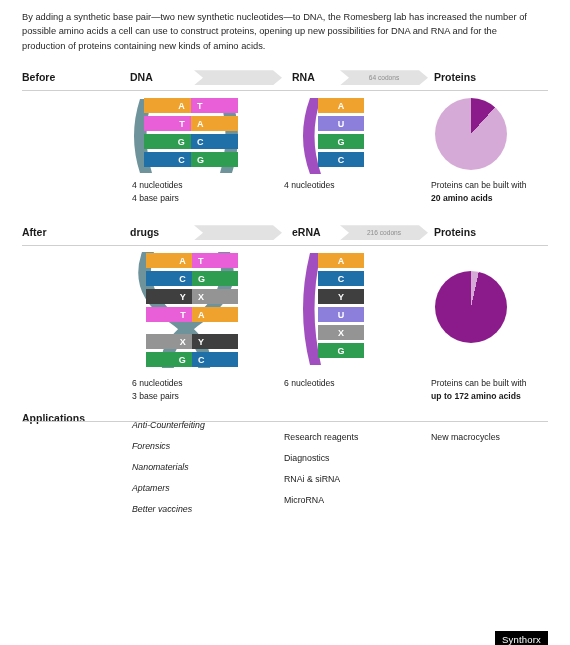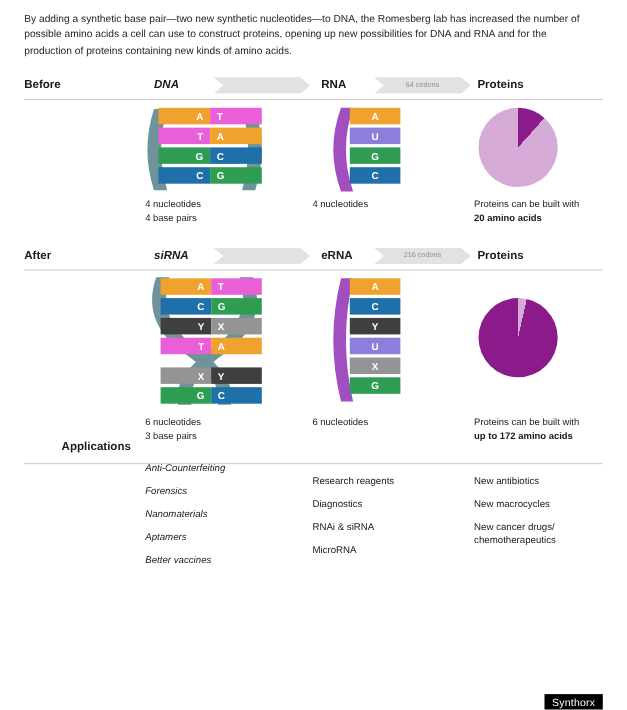--- a/index.html
+++ b/index.html
@@ -45,21 +45,21 @@
     height: 22px;
     margin-top: 17px;
   }
   .rowhead-label {
     position: absolute;
     top: 2px;
     font-size: 10.5px;
     font-weight: bold;
   }
   .lbl-stage   { left: 0px; }
-  .lbl-dna     { left: 118px; font-style: italic; }
+  .lbl-dna     { left: 108px; }
   .lbl-rna     { left: 270px; }
   .lbl-protein { left: 412px; }
 
   .arrow {
     position: absolute;
     top: 1px;
     height: 15px;
     background: #e2e2e2;
     color: #8e8e8e;
     font-size: 6.6px;
@@ -223,21 +223,21 @@
                 background: conic-gradient(from 0deg, #8b1a8b 0 11.6%, #d6aad6 11.6% 100%);"></div>
 
     <div class="caption" style="left:409px; top:88px; width:150px;">
       <div>Proteins can be built with</div>
       <div style="font-weight:bold;">20 amino acids</div>
     </div>
   </div>
 
   <div class="rowhead" style="margin-top:5px;">
     <div class="rowhead-label lbl-stage">After</div>
-    <div class="rowhead-label lbl-dna">siRNA</div>
+    <div class="rowhead-label lbl-dna">drugs</div>
     <div class="arrow arrow-1"></div>
     <div class="rowhead-label lbl-rna">eRNA</div>
     <div class="arrow arrow-2">216 codons</div>
     <div class="rowhead-label lbl-protein">Proteins</div>
     <div class="rule" style="top:21px;"></div>
   </div>
 
   <div class="panel" style="height:150px;">
 
     <div class="helix" style="left:104px; top:4px;">
@@ -299,41 +299,38 @@
     <div class="pie" style="left:413px; top:25px; width:72px; height:72px;
                 background: conic-gradient(from 0deg, #d6aad6 0 3.5%, #8b1a8b 3.5% 100%);"></div>
 
     <div class="caption" style="left:409px; top:131px; width:155px;">
       <div>Proteins can be built with</div>
       <div style="font-weight:bold;">up to 172 amino acids</div>
     </div>
   </div>
 
   <div class="panel" style="height:130px; margin-top:4px;">
-    <div class="apps-title" style="top:0px;margin-left:34px;">Applications</div>
+    <div class="apps-title" style="top:12px;">Applications</div>
     <div class="rule" style="top:21px;"></div>
 
     <div class="apps-col" style="left:110px; top:20px; width:140px;font-style:italic;">
       <div>Anti-Counterfeiting</div>
       <div>Forensics</div>
       <div>Nanomaterials</div>
       <div>Aptamers</div>
       <div>Better vaccines</div>
     </div>
 
     <div class="apps-col" style="left:262px; top:32px; width:140px;">
       <div>Research reagents</div>
       <div>Diagnostics</div>
       <div>RNAi &amp; siRNA</div>
       <div>MicroRNA</div>
     </div>
 
     <div class="apps-col" style="left:409px; top:32px; width:130px;">
-      <div>New antibiotics</div>
       <div>New macrocycles</div>
-      <div style="white-space:pre-line;">New cancer drugs/
-chemotherapeutics</div>
     </div>
   </div>
 
   <div class="logo" style="right:22px;">Synthorx</div>
 
 </div>
 
 </body></html>

